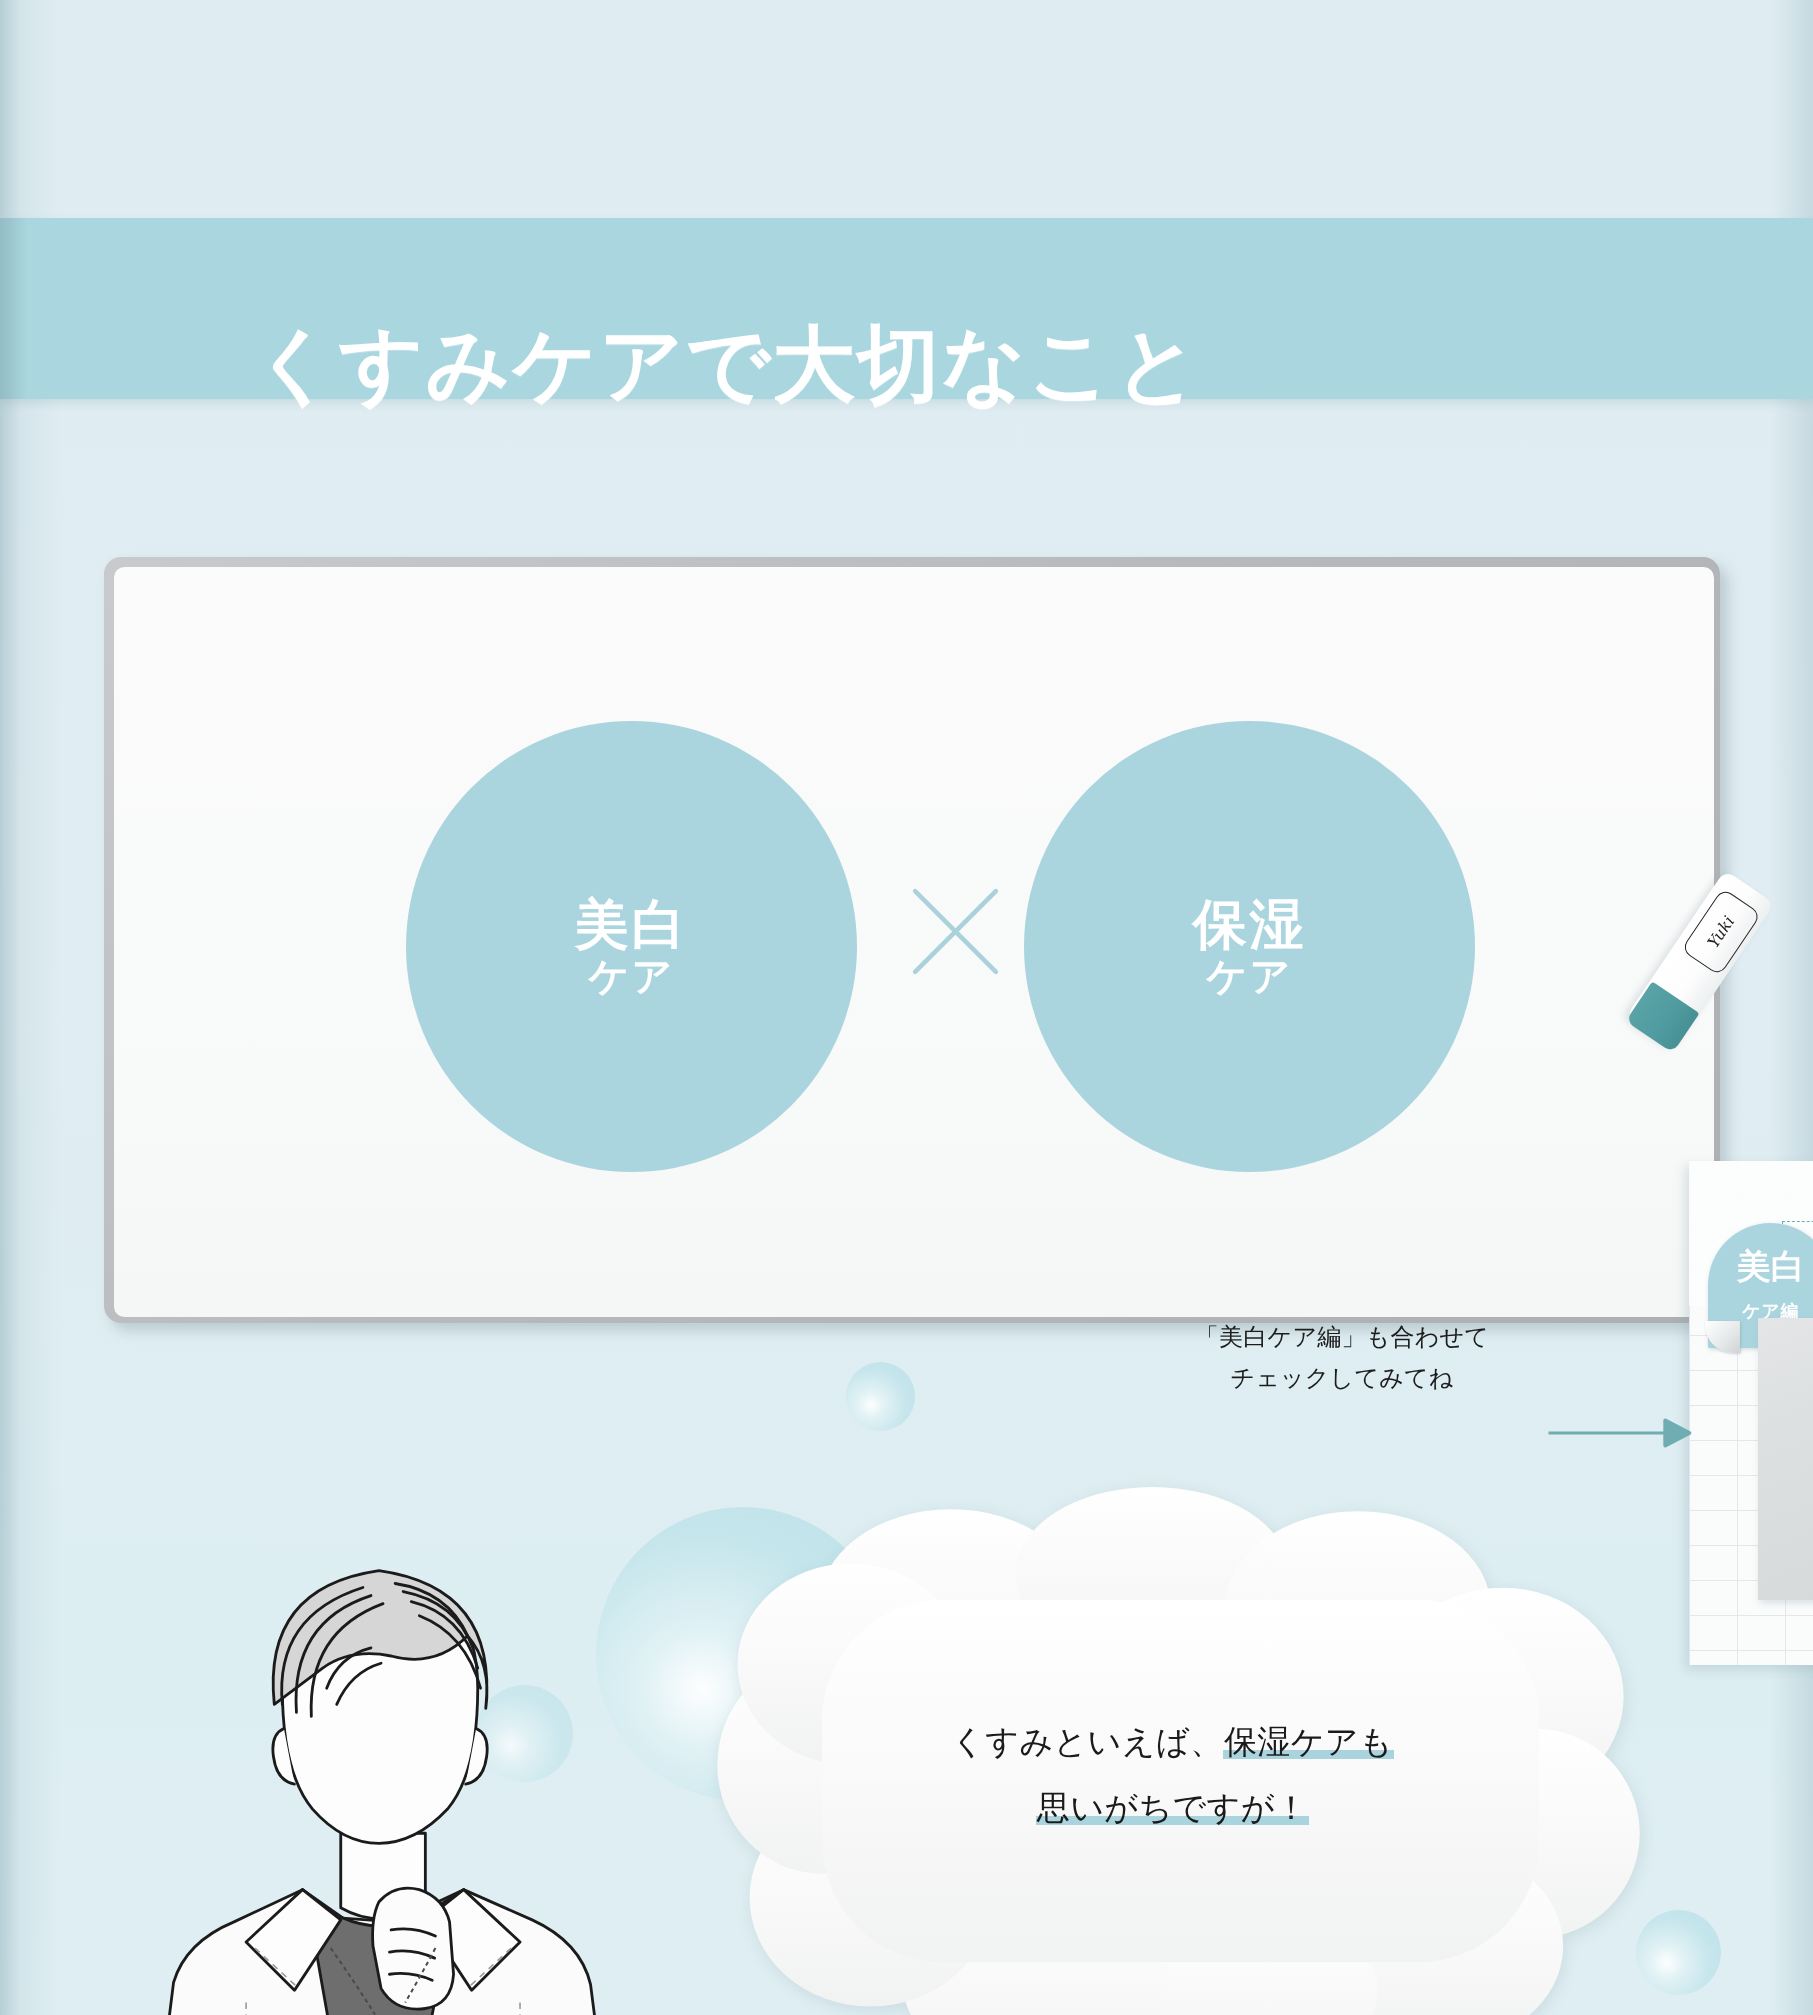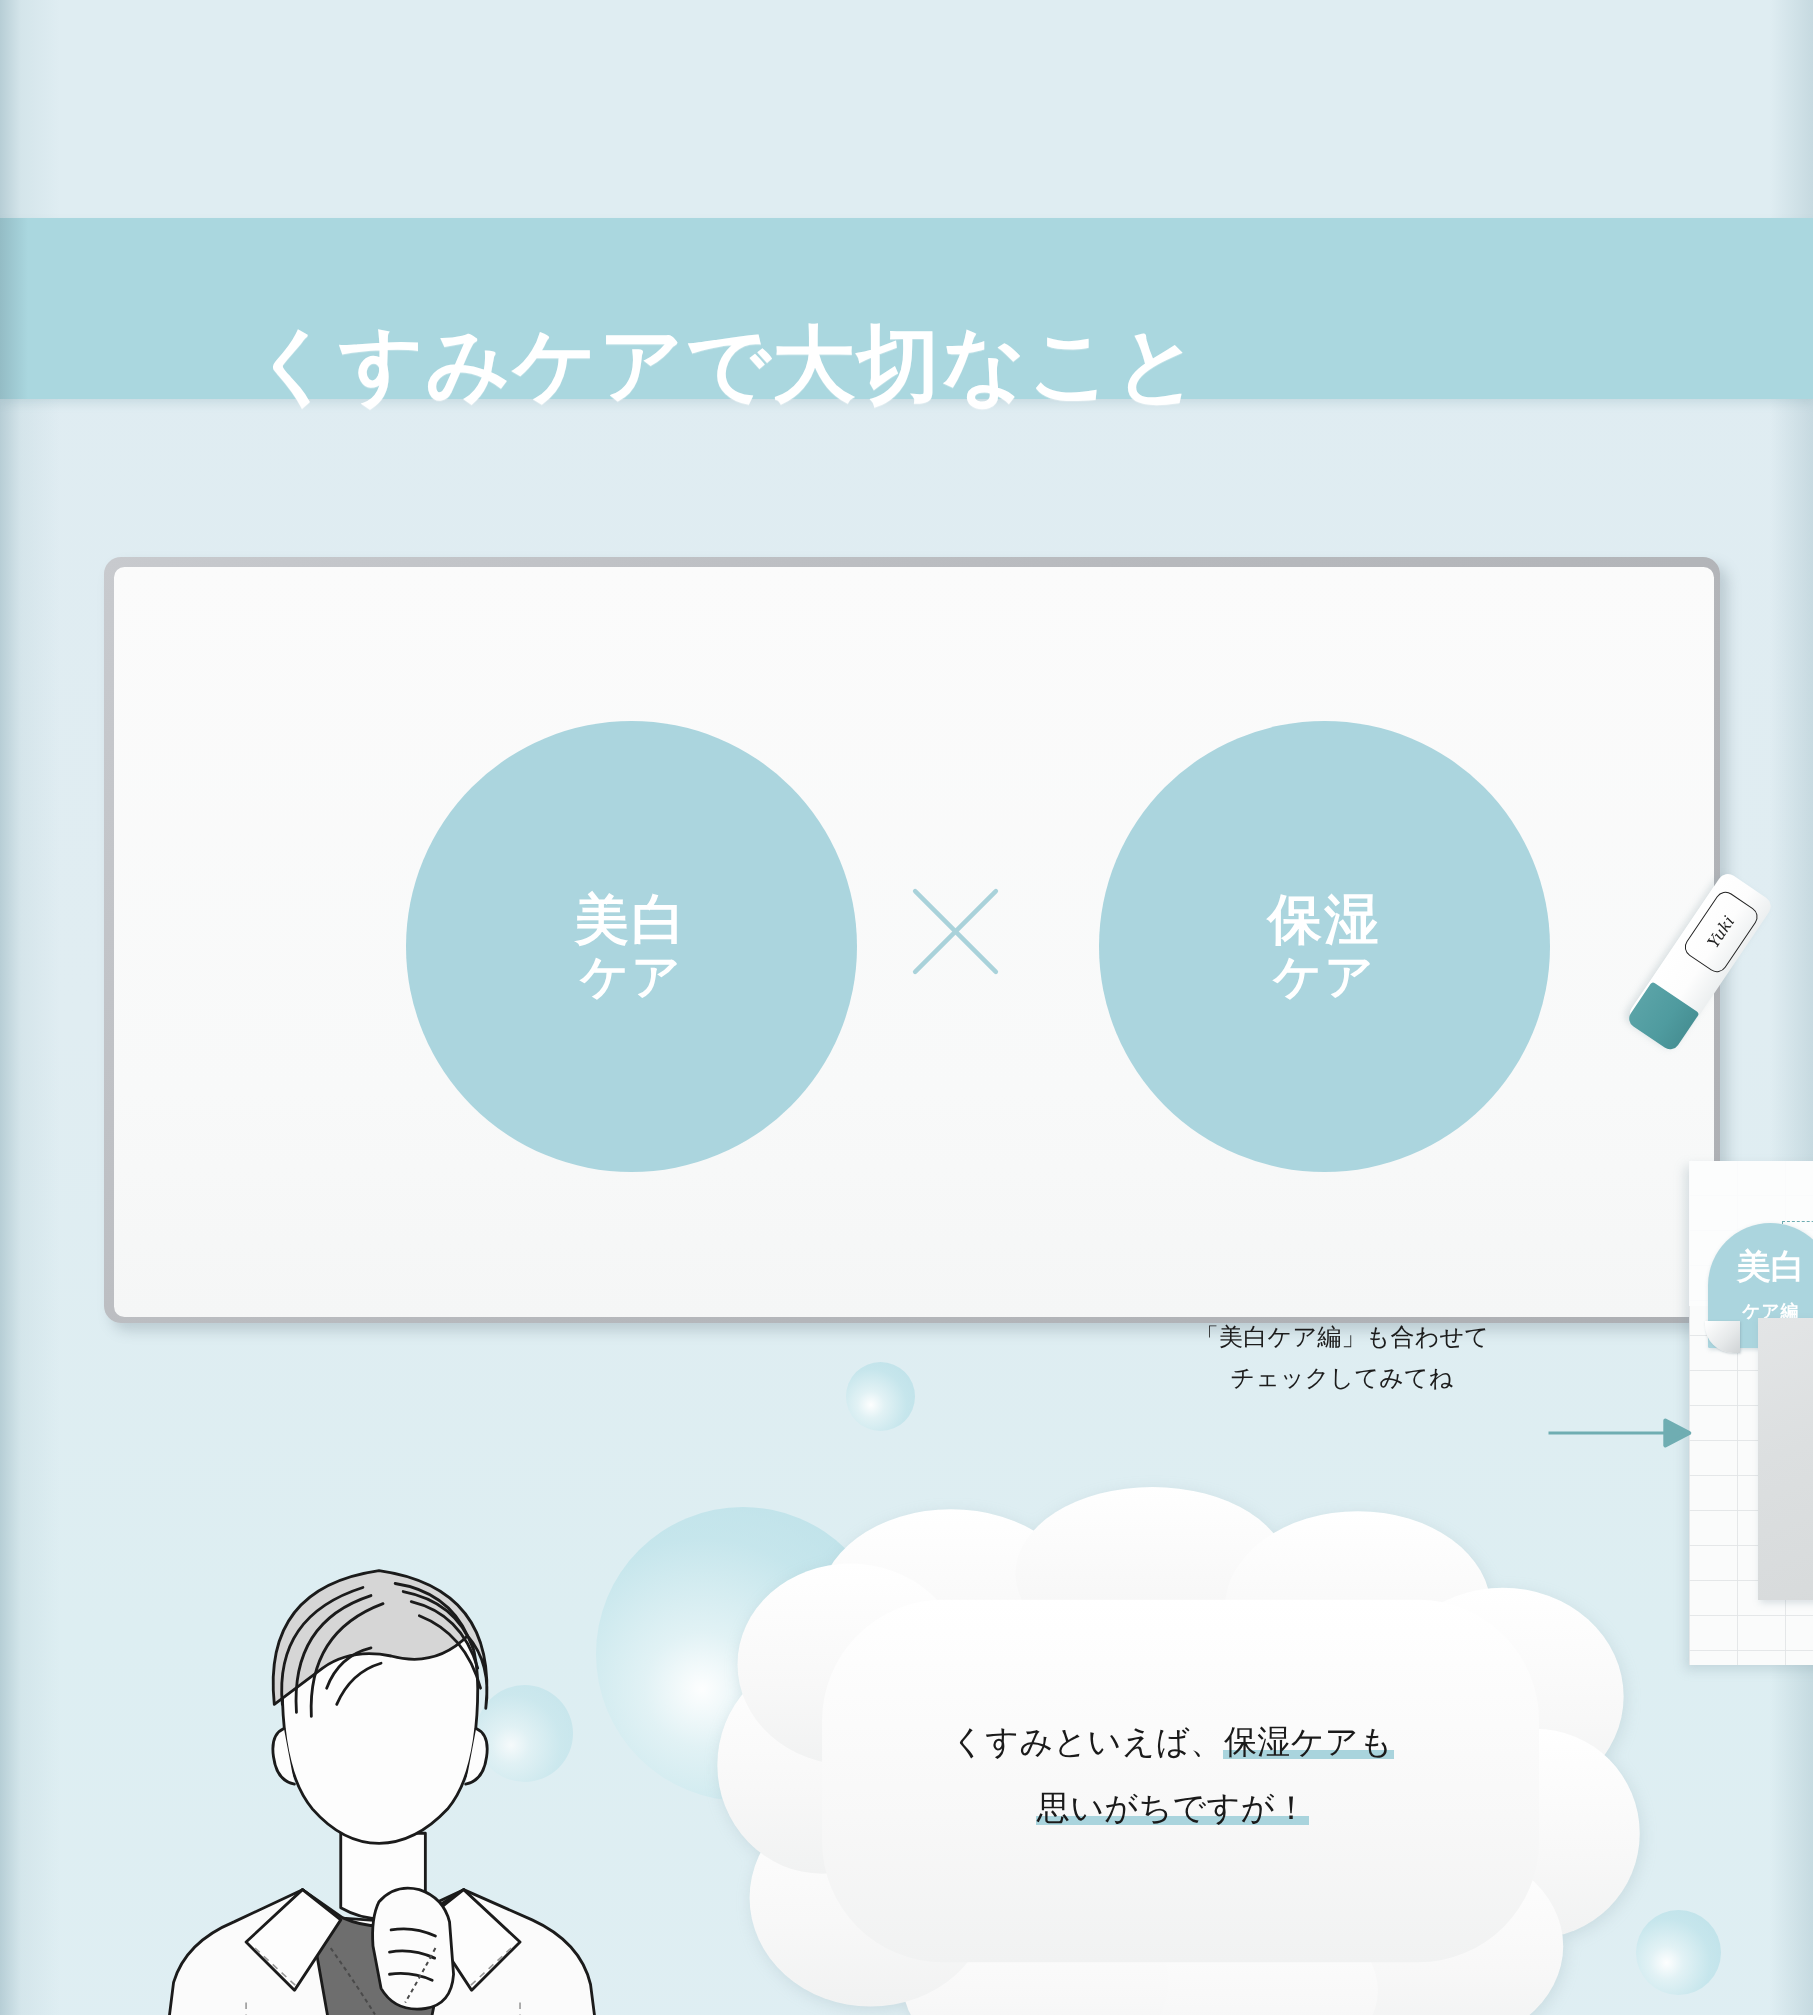--- a/index.html
+++ b/index.html
@@ -70,23 +70,23 @@
 
   
   .circle{
     position:absolute;border-radius:50%;
     background:#abd5de;
     display:flex;flex-direction:column;align-items:center;justify-content:center;
     color:#ffffff;font-weight:bold;line-height:1.12;
     text-align:center;
   }
   .circle .c-line1{font-size:54px;letter-spacing:.05em;}
-  .circle .c-line2{font-size:48px;letter-spacing:.05em;}
+  .circle .c-line2{font-size:40px;letter-spacing:.05em;}
   #circle-bihaku{left:406px;top:721px;width:451px;height:451px;}
-  #circle-hoshitsu{left:1099px;top:721px;width:451px;height:451px;}
+  #circle-hoshitsu{left:1024px;top:721px;width:451px;height:451px;}
 
   .cross-mark{
     position:absolute;left:903px;top:879px;width:105px;height:105px;
   }
   .cross-mark svg{display:block;width:100%;height:100%;}
 
   
   .marker{
     position:absolute;left:1725px;top:870px;width:173px;height:185px;
     transform:rotate(34deg);transform-origin:0 0;

